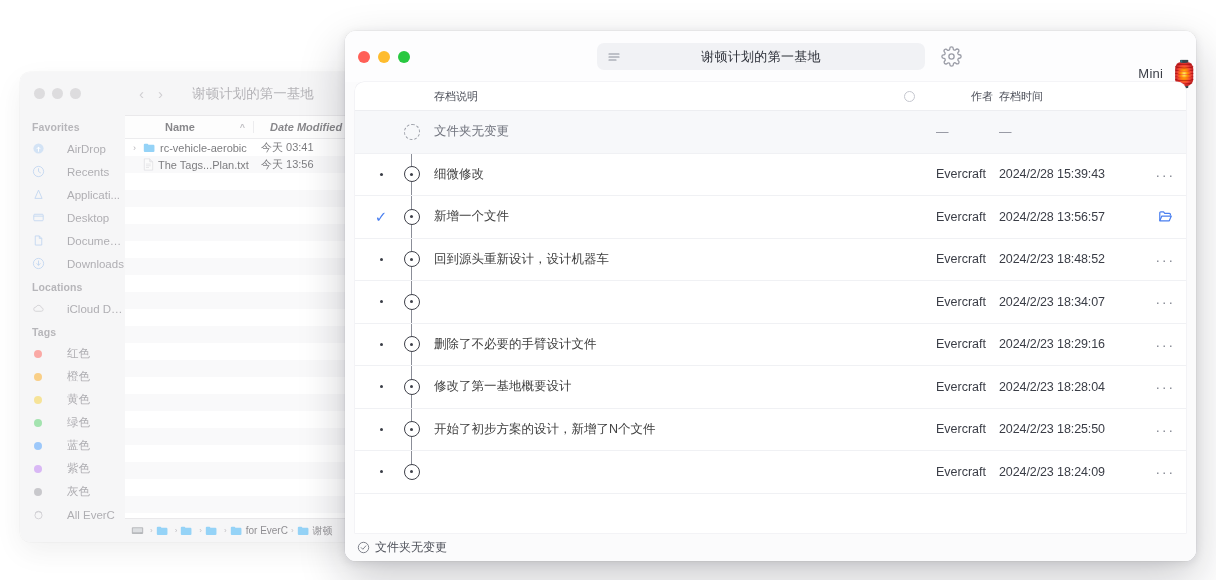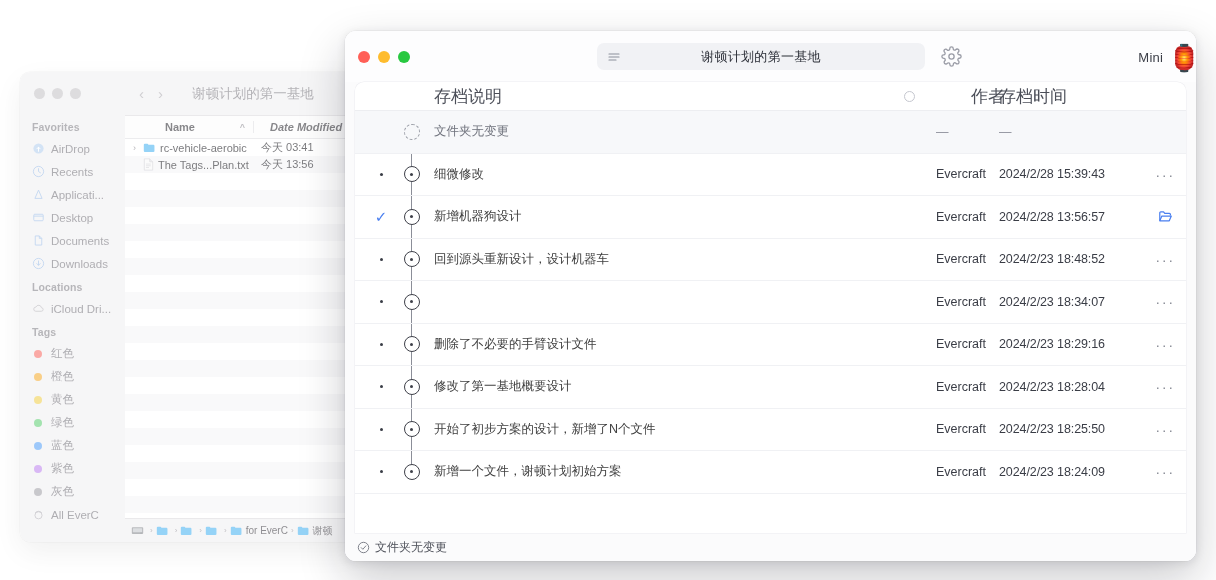--- a/index.html
+++ b/index.html
@@ -36,21 +36,21 @@
   }
   .fs-item {
     display:flex; align-items:center; gap:6px;
     padding: 3px 0 3px 12px;
     font-size: 11.5px; color:#7e7d84;
     height: 23px;
   }
   .fs-ico { width:13px; height:13px; flex:0 0 13px; display:flex; align-items:center; justify-content:center; color:#a8c4e8; }
   .fs-ico svg { width:13px; height:13px; display:block; }
   .tag-dot { width:8px; height:8px; border-radius:50%; flex:0 0 8px; margin-left:2px; margin-right:3px; }
-  .fs-label { white-space:nowrap; overflow:hidden; text-overflow:ellipsis; }
+  .fs-label { white-space:nowrap; overflow:hidden; text-overflow:ellipsis;margin-left:16px; }
 
   .finder-main { flex:1; height:100%; background:#fff; position:relative; display:flex; flex-direction:column; }
   .finder-titlebar {
     height: 44px; background:#f2f1f3;
     display:flex; align-items:center; gap:14px; padding: 0 14px;
     border-bottom: .5px solid #dedde0;
   }
   .fnav { color:#b3b2b7; font-size:15px; line-height:1; }
   .finder-title { font-size:13.5px; color:#86858b; flex:1; text-align:center; padding-right:22px; }
   .finder-cols {
@@ -101,42 +101,42 @@
   .pathfield {
     position:absolute; left:252px; top:12px;
     width: 328px; height: 27px;
     background:#f1f2f5; border-radius:7px;
     display:flex; align-items:center; padding: 0 10px;
   }
   .pf-hamb { width:14px; height:14px; flex:0 0 14px; color:#8c8f9b; }
   .pf-title { flex:1; text-align:center; font-size:13px; color:#2d3039; padding-right:14px; letter-spacing:.3px; }
   .gear-btn { position:absolute; left:596px; top:15px; width:21px; height:21px; color:#9a9ca6; }
   .gear-btn svg { width:21px; height:21px; display:block; }
-  .user-area { position:absolute; right:10px; top:1px; height:51px; display:flex; align-items:center; gap:7px; }
+  .user-area { position:absolute; right:10px; top:17px; height:51px; display:flex; align-items:center; gap:7px; }
   .user-name { font-size:13px; color:#3b3e47; letter-spacing:.2px; }
   .avatar {
     width:30px; height:30px; border-radius:50%;
     display:flex; align-items:center; justify-content:center;
     font-size:26px; line-height:1;
     margin-right:-14px;
   }
 
   .content-card {
     margin: 0 10px 0 10px;
     flex:1;
     background:#ffffff;
     border-radius: 9px 9px 0 0;
     box-shadow: 0 0 0 .5px #ececf0;
     overflow:hidden;
     position:relative;
   }
   .table-head {
     height: 29px; display:flex; align-items:center;
     border-bottom: .5px solid #edeef1;
-    font-size:17px; color:#4b4e58; font-weight:400;
+    font-size:11px; color:#4b4e58; font-weight:400;
   }
   .th-desc { padding-left: 79px; }
   .th-circle { position:absolute; left:549px; width:11px; height:11px; border-radius:50%; border:1.2px solid #c5c7cf; }
   .th-author { position:absolute; left:616px; }
   .th-time { position:absolute; left:644px; }
 
   .rows { position:relative; }
   .timeline-line {
     position:absolute; left:56px; top:0; width:1.2px;
     background:#8b8e98;
@@ -444,21 +444,21 @@
               <span class="row-time">2024/2/28 15:39:43</span>
               <div class="row-action">···</div>
             </div>
             <div class="row">
               <span class="row-check">
                 <span class="check-mark">✓</span>
               </span>
               <span class="node">
                 <span class="node-core"></span>
               </span>
-              <span class="row-desc">新增机器狗设计</span>
+              <span class="row-desc">新增一个文件</span>
               <span class="row-author">Evercraft</span>
               <span class="row-time">2024/2/28 13:56:57</span>
               <div class="row-action folder">
                 <svg viewBox="0 0 16 16" fill="none" stroke="currentColor" stroke-width="1.3" stroke-linejoin="round">
                   <path d="M1.9 12.6V4.1a1 1 0 0 1 1-1h3l1.3 1.6h5a1 1 0 0 1 1 1v1.1"></path>
                   <path d="M1.9 12.6l2.2-5.1h10.1l-2.2 5.1z"></path>
                 </svg>
               </div>
             </div>
             <div class="row">
@@ -520,21 +520,20 @@
               <span class="row-time">2024/2/23 18:25:50</span>
               <div class="row-action">···</div>
             </div>
             <div class="row">
               <span class="row-check">
                 <span class="dot-mini"></span>
               </span>
               <span class="node">
                 <span class="node-core"></span>
               </span>
-              <span class="row-desc">新增一个文件，谢顿计划初始方案</span>
               <span class="row-author">Evercraft</span>
               <span class="row-time">2024/2/23 18:24:09</span>
               <div class="row-action">···</div>
             </div>
           </div>
       </div>
 
       <div class="statusbar">
         <span class="sb-ico">
           <svg viewBox="0 0 16 16" fill="none" stroke="currentColor" stroke-width="1.2">

